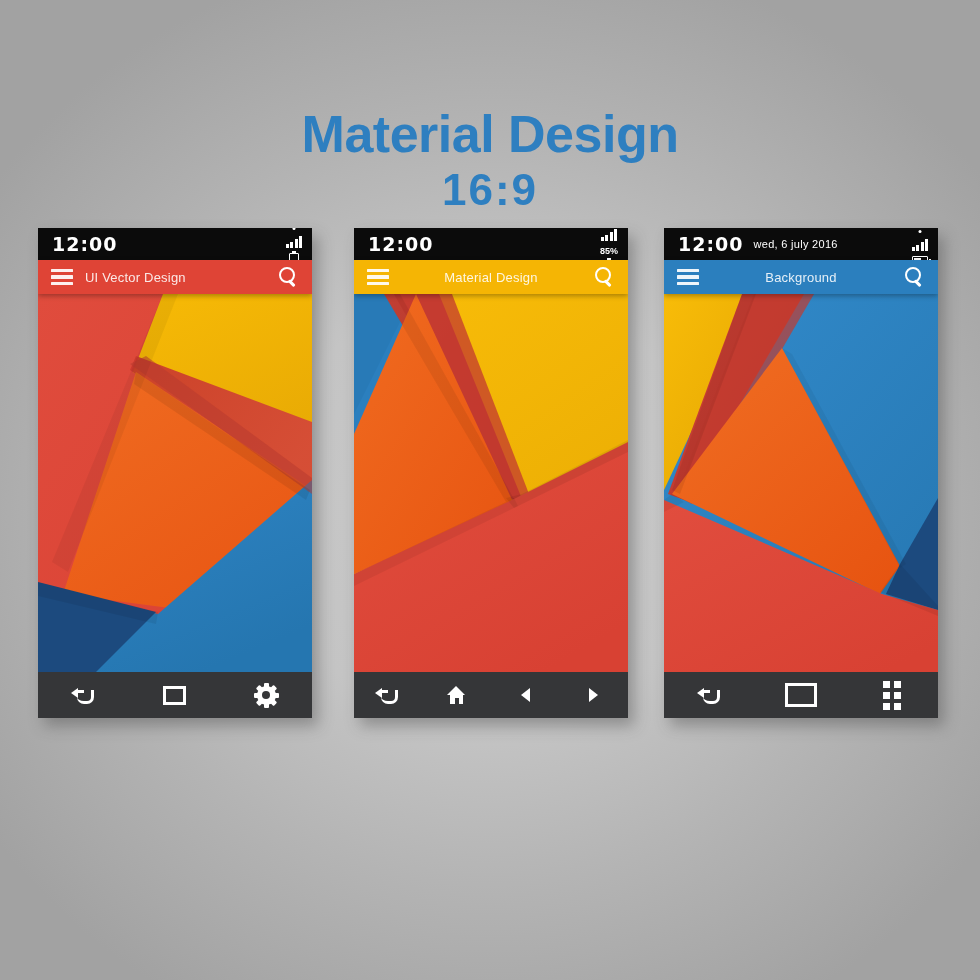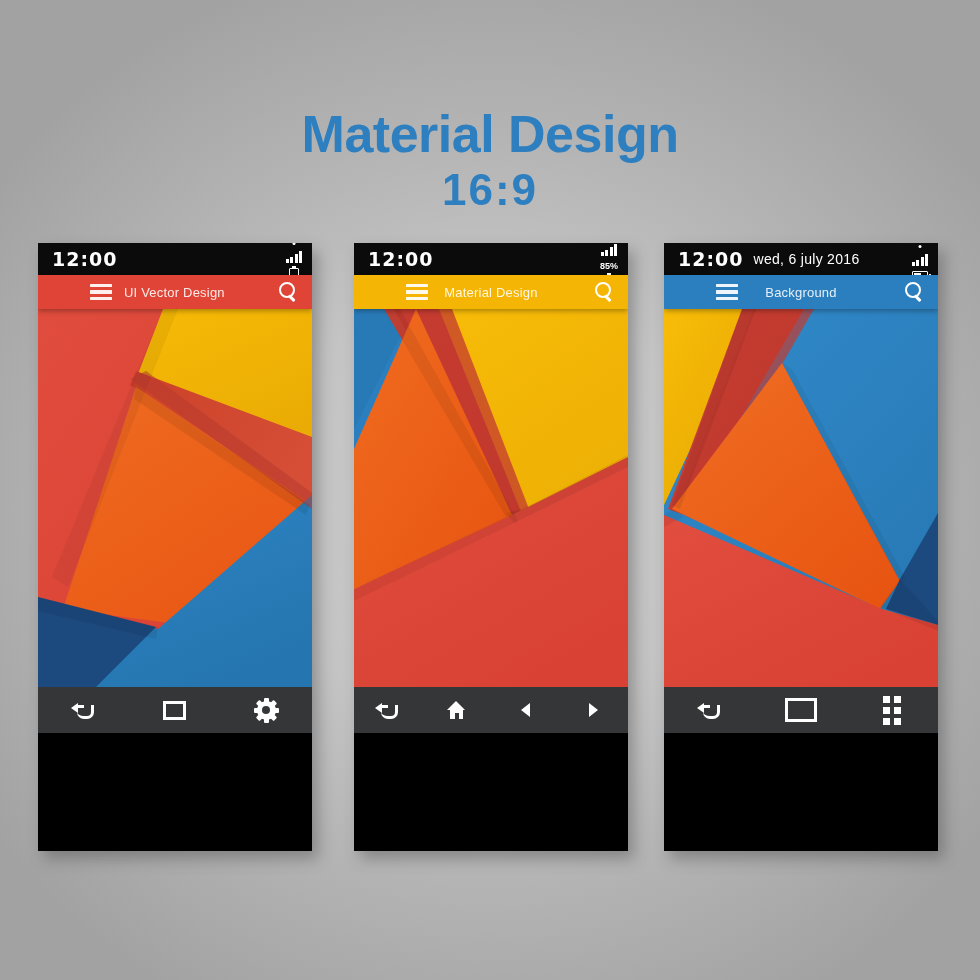--- a/index.html
+++ b/index.html
@@ -27,37 +27,37 @@
     display:block;font-size:44px;font-weight:bold;color:#2e7fc0;
     margin-top:8px;letter-spacing:2px;
   }
   .caption{
     position:absolute;left:0;top:780px;width:980px;text-align:center;
     font-size:30px;color:#161616;font-weight:normal;
   }
 
   
   .phone{
-    position:absolute;top:243px;width:274px;height:608px;
+    position:absolute;top:228px;width:274px;height:490px;
     background:#000;overflow:hidden;
     box-shadow:6px 8px 14px rgba(60,60,60,.38);
   }
   #phone1{left:38px;}
   #phone2{left:354px;}
   #phone3{left:664px;}
 
   .statusbar{
     position:relative;height:32px;background:#0b0b0b;color:#fff;
     display:flex;align-items:center;
   }
   .sb-time{
     font-size:19px;font-weight:bold;letter-spacing:1px;margin-left:14px;
     font-family:"DejaVu Sans",sans-serif;
   }
-  .sb-date{font-size:14px;margin-left:10px;letter-spacing:.3px;}
+  .sb-date{font-size:11px;margin-left:10px;letter-spacing:.3px;}
   .sb-icons{margin-left:auto;margin-right:10px;display:flex;align-items:center;gap:5px;flex-direction:column;}
   .sb-pct{font-size:9px;font-weight:bold;}
 
   
   .ic-wifi{position:relative;width:16px;height:12px;}
   .ic-wifi i{
     position:absolute;left:50%;transform:translateX(-50%);
     border:2px solid #fff;border-bottom-color:transparent;
     border-left-color:transparent;border-right-color:transparent;
     border-radius:50% 50% 0 0;
@@ -80,21 +80,21 @@
     content:"";position:absolute;top:-3.5px;left:50%;transform:translateX(-50%);
     width:4px;height:2px;background:#fff;
   }
   .ic-bat.full:after{content:"";position:absolute;inset:1px;background:#fff;}
   .ic-bat.wide{width:14px;height:9px;border-radius:1px;}
   .ic-bat.wide:before{top:50%;left:auto;right:-4px;transform:translateY(-50%);width:2px;height:4px;}
   .ic-bat.wide:after{content:"";position:absolute;top:1.5px;left:1.5px;bottom:1.5px;width:7px;background:#fff;}
 
   .appbar{
     position:relative;height:34px;display:flex;align-items:center;
-    box-shadow:0 2px 5px rgba(0,0,0,.30);z-index:5;padding-left:39px;
+    box-shadow:0 2px 5px rgba(0,0,0,.30);z-index:5;
   }
   .appbar .ab-title{
     font-size:13px;color:rgba(255,255,255,.88);letter-spacing:.2px;
   }
   .ab-menu{
     width:22px;margin-left:13px;display:flex;flex-direction:column;gap:3px;flex:none;
     cursor:pointer;
   }
   .ab-menu span{display:block;height:3.5px;background:rgba(255,255,255,.92);border-radius:.5px;}
   .ab-search{

